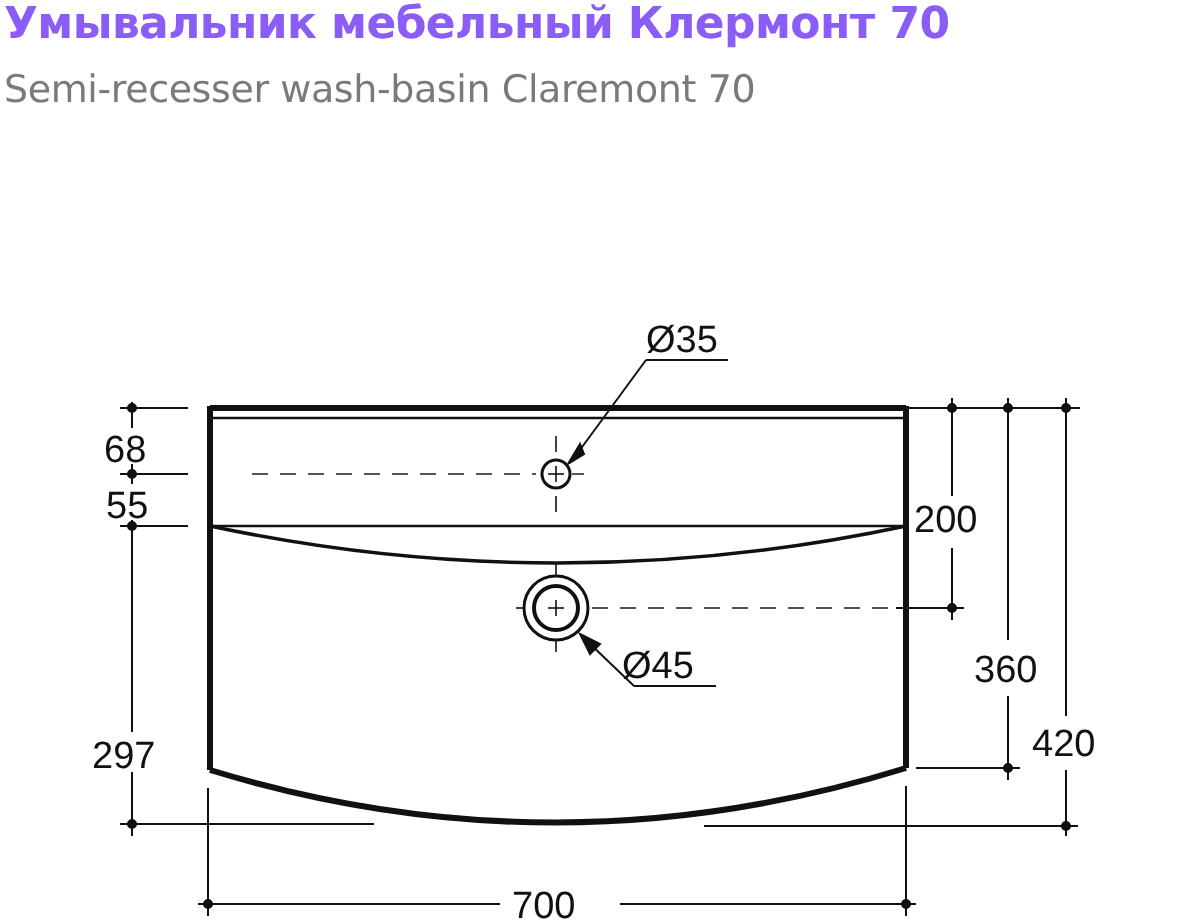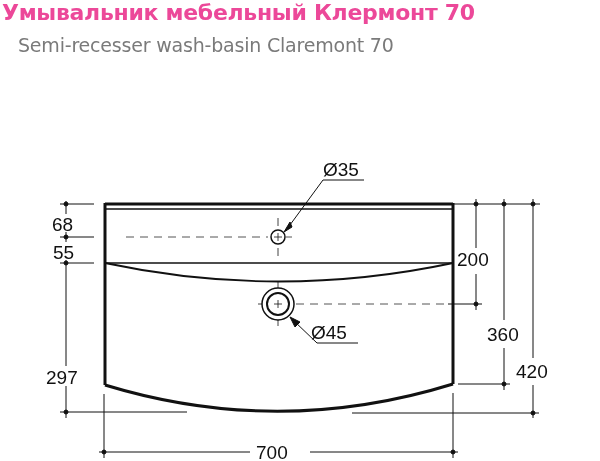--- a/index.html
+++ b/index.html
@@ -1,18 +1,18 @@
 <!DOCTYPE html>
 <html><head>
 <meta charset="utf-8">
 <style>
   html, body { margin: 0; padding: 0; background: #ffffff; }
   body { width: 600px; height: 461px; position: relative; overflow: hidden; font-family: "DejaVu Sans", sans-serif; }
-  .title { position: absolute; left: 2px; top: 0px; font-size: 22px; font-weight: bold; color: #ec4899; letter-spacing: -0.3px; white-space: nowrap; }
-  .subtitle { position: absolute; left: 18px; top: 34px; font-size: 19px; color: #7a7a7a; white-space: nowrap; letter-spacing: -0.2px; }
+  .title { position: absolute; left: 2px; top: 0px; font-size: 22px; font-weight: bold; color: #8b5cf6; letter-spacing: -0.3px; white-space: nowrap; }
+  .subtitle { position: absolute; left: 2px; top: 34px; font-size: 19px; color: #7a7a7a; white-space: nowrap; letter-spacing: -0.2px; }
   svg { position: absolute; left: 0; top: 0; }
   .dimtext { font-family: "Liberation Sans", sans-serif; font-size: 19px; fill: #111; }
 </style>
 </head>
 <body>
 
 <div class="title">Умывальник мебельный Клермонт 70</div>
 <div class="subtitle">Semi-recesser wash-basin Claremont 70</div>
 
 <svg width="600" height="461" viewBox="0 0 600 461">

